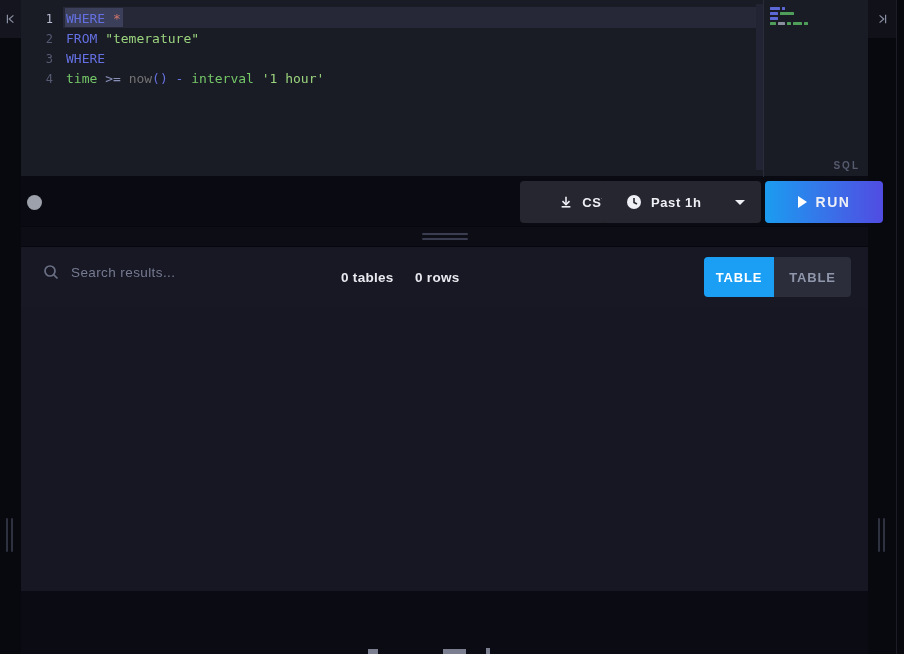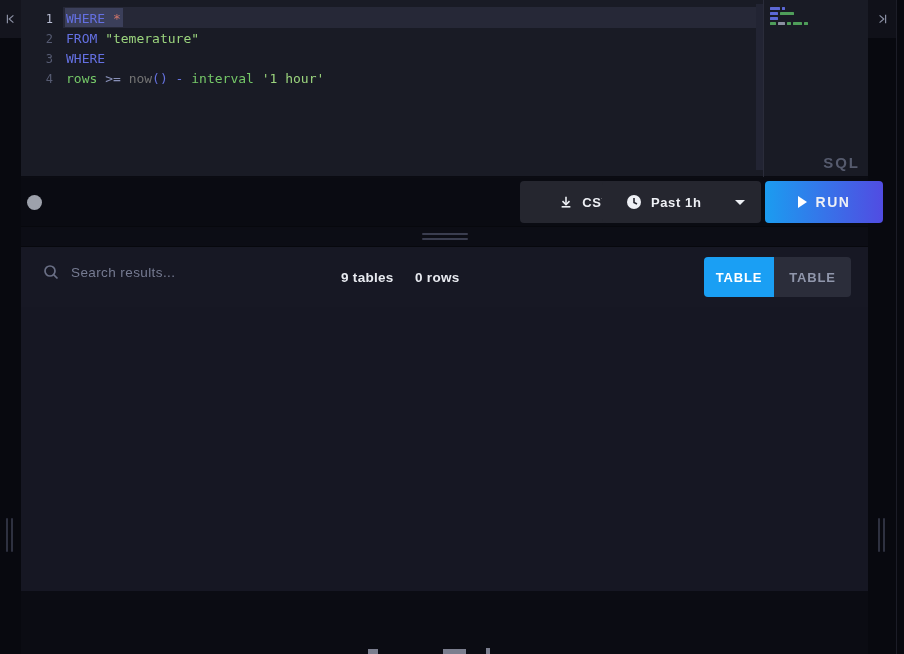--- a/index.html
+++ b/index.html
@@ -40,21 +40,21 @@
   .tok-star { color:#d0766a; }
   .tok-green { color:#75c868; }
   .tok-op { color:#8890b8; }
   .tok-blue { color:#6571de; }
   .tok-plain { color:#737373; }
   .scrollbar-slider { position:absolute; left:735px; top:4px; width:7px; height:166px; background:#222433; }
   .editor-divider { position:absolute; left:742px; top:0; width:1px; height:177px; background:#2a2c3a; }
   .minimap { position:absolute; left:749px; top:7px; width:70px; }
   .mm-row { height:3px; margin-bottom:2px; display:flex; gap:2px; }
   .mm-row i { display:block; height:3px; border-radius:0.5px; }
-  .sql-label { position:absolute; right:8px; bottom:5px; font-size:15px; font-weight:bold;
+  .sql-label { position:absolute; right:8px; bottom:5px; font-size:10px; font-weight:bold;
     letter-spacing:2px; color:#565b6e; }
   
   .toolbar { position:absolute; left:0; top:178px; width:847px; height:48px; background:#0a0b12; }
   .status-dot { position:absolute; left:6px; top:17px; width:15px; height:15px; border-radius:50%; background:#9da1ab; }
   .btn { position:absolute; top:3px; height:42px; display:flex; align-items:center; justify-content:center;
     gap:9px; border:none; border-radius:4px; background:#25262f; color:#eef0f5; cursor:pointer;
     font-family:"Liberation Sans", sans-serif; font-weight:bold; font-size:13px; letter-spacing:0.6px; }
   .btn-csv { left:499px; width:94px;padding-left:36px; }
   .btn-range { left:581px; width:159px; justify-content:flex-start; padding-left:24px; }
   .btn-range .caret { position:absolute; right:16px; width:0; height:0;
@@ -134,21 +134,21 @@
       <div class="gutter">
         <div class="ln active">1</div>
         <div class="ln">2</div>
         <div class="ln">3</div>
         <div class="ln">4</div>
       </div>
       <div class="code">
         <div class="code-line"><span class="tok-kw">WHERE</span><span class="tok-star"> *</span></div>
         <div class="code-line"><span class="tok-kw">FROM</span><span class="tok-str"> "temerature"</span></div>
         <div class="code-line"><span class="tok-kw">WHERE</span></div>
-        <div class="code-line"><span class="tok-green">rows</span><span class="tok-op"> &gt;= </span><span class="tok-plain">now</span><span class="tok-blue">()</span><span class="tok-blue"> - </span><span class="tok-green">interval</span><span class="tok-str"> '1 hour'</span></div>
+        <div class="code-line"><span class="tok-green">time</span><span class="tok-op"> &gt;= </span><span class="tok-plain">now</span><span class="tok-blue">()</span><span class="tok-blue"> - </span><span class="tok-green">interval</span><span class="tok-str"> '1 hour'</span></div>
       </div>
       <div class="scrollbar-slider"></div>
       <div class="editor-divider"></div>
       <div class="minimap" id="minimap">
           <div class="mm-row">
             <i style="width: 10px; background: rgb(92, 104, 214);"></i>
             <i style="width: 3px; background: rgb(92, 104, 214);"></i>
           </div>
           <div class="mm-row">
             <i style="width: 8px; background: rgb(92, 104, 214);"></i>
@@ -205,21 +205,21 @@
       <header class="results-header">
         <div class="search-wrap">
           <span>
             <svg width="16" height="16" viewBox="0 0 16 16" fill="none" stroke="#6a6f85" stroke-width="1.7">
               <circle cx="7" cy="7" r="5"></circle>
                 <line x1="10.8" y1="10.8" x2="14.5" y2="14.5"></line>
             </svg>
           </span>
           <input class="search-input" type="text" placeholder="Search results..." style="">
         </div>
-        <span class="count tables">9 tables</span>
+        <span class="count tables">0 tables</span>
         <span class="count rows">0 rows</span>
         <div class="toggle">
           <div class="tab tab-table">TABLE</div>
           <div class="tab tab-graph">TABLE</div>
         </div>
       </header>
       <div class="results-body">
         <div class="frag f1"></div>
         <div class="frag f2"></div>
         <div class="frag f3"></div>

